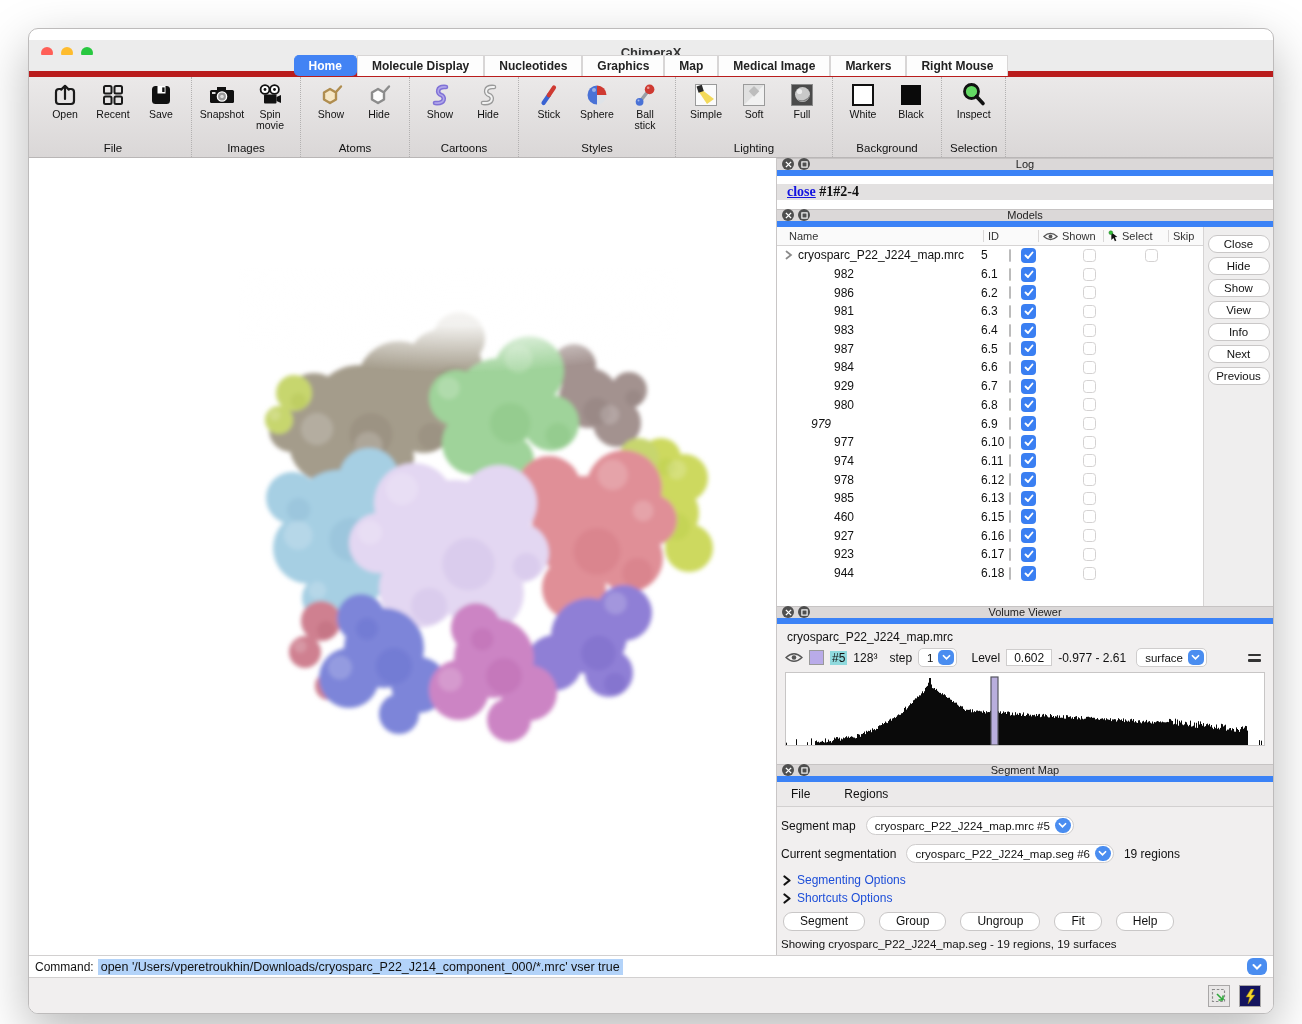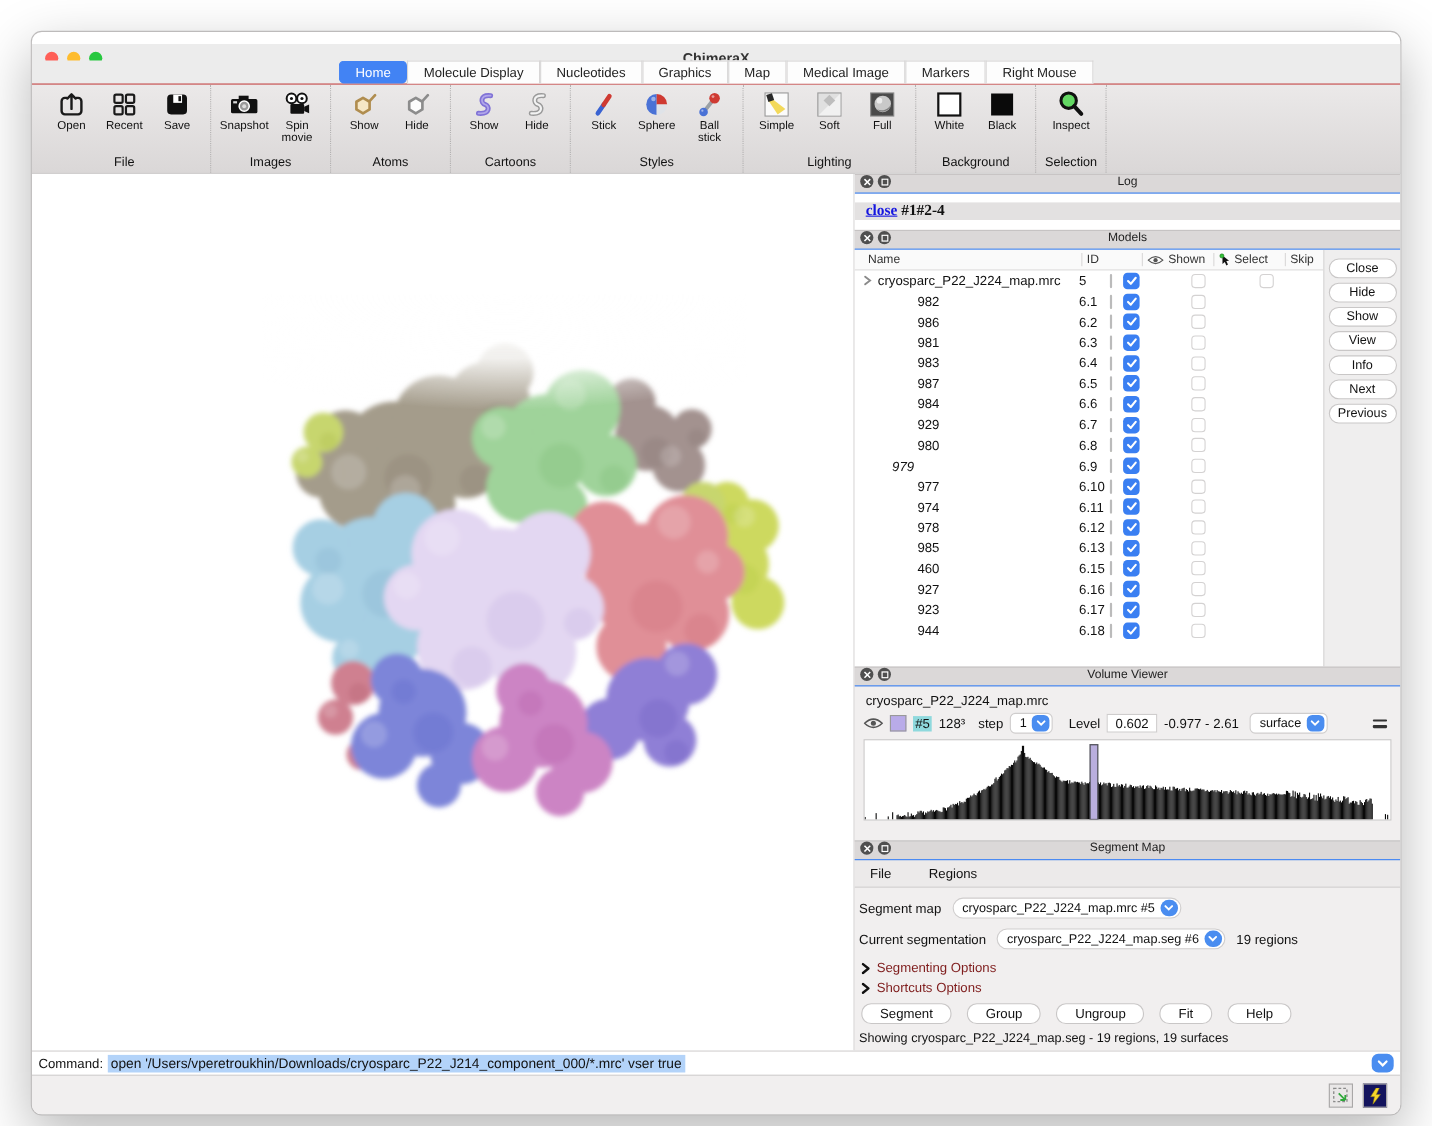--- a/index.html
+++ b/index.html
@@ -5,40 +5,40 @@
   * { margin:0; padding:0; box-sizing:border-box; }
   html,body { width:1302px; height:1024px; background:#ffffff; font-family:"Liberation Sans",sans-serif; overflow:hidden; }
   .window{ position:absolute; left:28px; top:28px; width:1246px; height:986px; background:#fff;
     border:1px solid #bdbbbb; border-radius:10px; box-shadow:0 18px 50px rgba(0,0,0,.28); overflow:hidden; }
   
   .titlebar{ position:absolute; left:0; top:11px; right:0; height:26px; background:#ececec; }
   .lights{ position:absolute; left:12px; top:7px; display:flex; gap:8px; }
   .light{ width:12px; height:12px; border-radius:50%; }
   .title{ position:absolute; left:0; right:0; top:5px; text-align:center; font-size:13px; font-weight:bold; color:#333; }
   
-  .tabstrip{ position:absolute; left:0; top:26px; right:0; height:22px; background:#ececec; border-bottom:1px solid #b91c1c; }
+  .tabstrip{ position:absolute; left:0; top:26px; right:0; height:22px; background:#ececec; border-bottom:6px solid #b91c1c;font-weight:bold; }
   .tabs{ display:flex; justify-content:center; height:21px; }
   .tab{ background:#fdfdfd; border:1px solid #d8d6d6; border-bottom:none; padding:3px 14px 0 14px; font-size:12px; color:#222; white-space:nowrap; }
   .tab.active{ background:#4283f4; color:#fff; border-color:#4283f4; border-radius:5px; }
   
   .toolbar{ position:absolute; left:0; top:48px; right:0; height:81px;
     background:linear-gradient(#ebe9e9,#dad7d7); border-bottom:1px solid #b9b6b6; display:flex; align-items:stretch; padding-left:6px; }
   .tb-group{ display:flex; flex-direction:column; align-items:center; padding:4px 8px 2px 8px; border-right:1px dotted #b3b1b1; }
   .tb-buttons{ display:flex; gap:4px; flex:1; }
   .tb-btn{ display:flex; flex-direction:column; align-items:center; width:44px; cursor:default; }
   .tb-btn .ic{ width:28px; height:28px; display:flex; align-items:center; justify-content:center; }
   .tb-btn .lb{ font-size:10.5px; color:#111; text-align:center; line-height:11px; margin-top:0; white-space:pre-line; }
   .tb-grouplabel{ font-size:11.5px; color:#111; padding:2px 0 1px 0; }
   
   .main{ position:absolute; left:0; top:129px; right:0; bottom:58px; display:flex; }
   .viewport{ position:relative; width:750px; background:#fff; border-right:1px solid #c9c6c6; overflow:hidden; }
   .rightcol{ position:relative; width:496px; display:flex; flex-direction:column; background:#f1efef; }
   
-  .panel-header{ position:relative; height:18px; background:#dbd8d8; border-top:1px solid #c6c3c3; border-bottom:1px solid #3b82f6;
-     display:flex; align-items:flex-start; }
+  .panel-header{ position:relative; height:18px; background:#dbd8d8; border-top:1px solid #c6c3c3; border-bottom:6px solid #3b82f6;
+     display:flex; align-items:flex-end; }
   .panel-title{ position:absolute; left:0; right:0; text-align:center; font-size:11px; color:#222; }
   .ph-icons{ position:relative; display:flex; gap:4px; margin-left:5px; z-index:2; }
   .ph-circle{ width:12px; height:12px; border-radius:50%; background:#4f4f4f; display:flex; align-items:center; justify-content:center; }
   
   .log-panel{ height:51px; background:#fff; overflow:hidden; }
   .log-body{ height:33px; overflow:hidden; background:#fff; font-family:"Liberation Serif",serif; }
   .log-row{ height:16px; background:#e3e1e1; margin-top:8px; padding:0 10px; font-size:14px; font-weight:bold; color:#111; line-height:16px; }
   .log-row .cmd{ color:#1414e0; text-decoration:underline; }
   .log-row + .log-row{ margin-top:9px; }
   
@@ -66,21 +66,21 @@
   .pill{ display:inline-flex; align-items:center; gap:5px; background:#fff; border:1px solid #cfcdcd; border-radius:5px; padding:1px 2px 1px 8px; font-size:11.5px; color:#111; }
   .pill .chev{ width:16px; height:15px; border-radius:5px; background:#4a8df0; display:flex; align-items:center; justify-content:center; }
   .vv-level-input{ width:46px; height:17px; background:#fff; border:1px solid #cfcdcd; font-size:12px; text-align:center; line-height:16px; }
   .vv-hamb{ margin-left:auto; margin-right:12px; display:flex; flex-direction:column; gap:3px; }
   .vv-hamb span{ width:13px; height:2.5px; background:#333; border-radius:1px; }
   .vv-hist{ position:relative; margin:5px 8px 0 8px; height:74px; background:#fff; border:1px solid #c8c6c6; }
   
   .segmap-panel{ flex:1; background:#f1efef; display:flex; flex-direction:column; }
   .sm-menubar{ height:25px; background:#eceaea; border-bottom:1px solid #d2d0d0; display:flex; align-items:center; gap:34px; padding-left:14px; font-size:12px; color:#111; }
   .sm-row{ display:flex; align-items:center; gap:10px; font-size:12px; color:#111; padding-left:4px; }
-  .sm-disc{ display:flex; align-items:center; gap:6px; font-size:12px; color:#7f1d1d; padding-left:6px; height:18px; }
+  .sm-disc{ display:flex; align-items:center; gap:6px; font-size:12px; color:#1d4ed8; padding-left:6px; height:18px; }
   .sm-buttons{ display:flex; gap:14px; padding-left:6px; margin-top:5px; }
   .sm-btn{ background:#fff; border:1px solid #c9c7c7; border-radius:9px; height:19px; padding:0 16px; font-size:12px; color:#111; line-height:17px; }
   .sm-status{ font-size:11.5px; color:#111; padding:7px 0 0 4px; }
   
   .cmdbar{ position:absolute; left:0; right:0; bottom:36px; height:22px; background:#fff; border-top:1px solid #d2d0d0; display:flex; align-items:center; padding-left:6px; }
   .cmd-label{ font-size:12px; color:#111; margin-right:4px; }
   .cmd-value{ font-size:12.5px; color:#111; background:#b3d3f9; padding:1px 3px; white-space:nowrap; }
   .cmd-chev{ position:absolute; right:6px; top:2px; width:20px; height:17px; border-radius:6px; background:#4a8df0; display:flex; align-items:center; justify-content:center; }
   .footer{ position:absolute; left:0; right:0; bottom:0; height:36px; background:#f1efef; border-top:1px solid #d2d0d0; }
   .foot-icons{ position:absolute; right:12px; top:7px; display:flex; gap:9px; }

